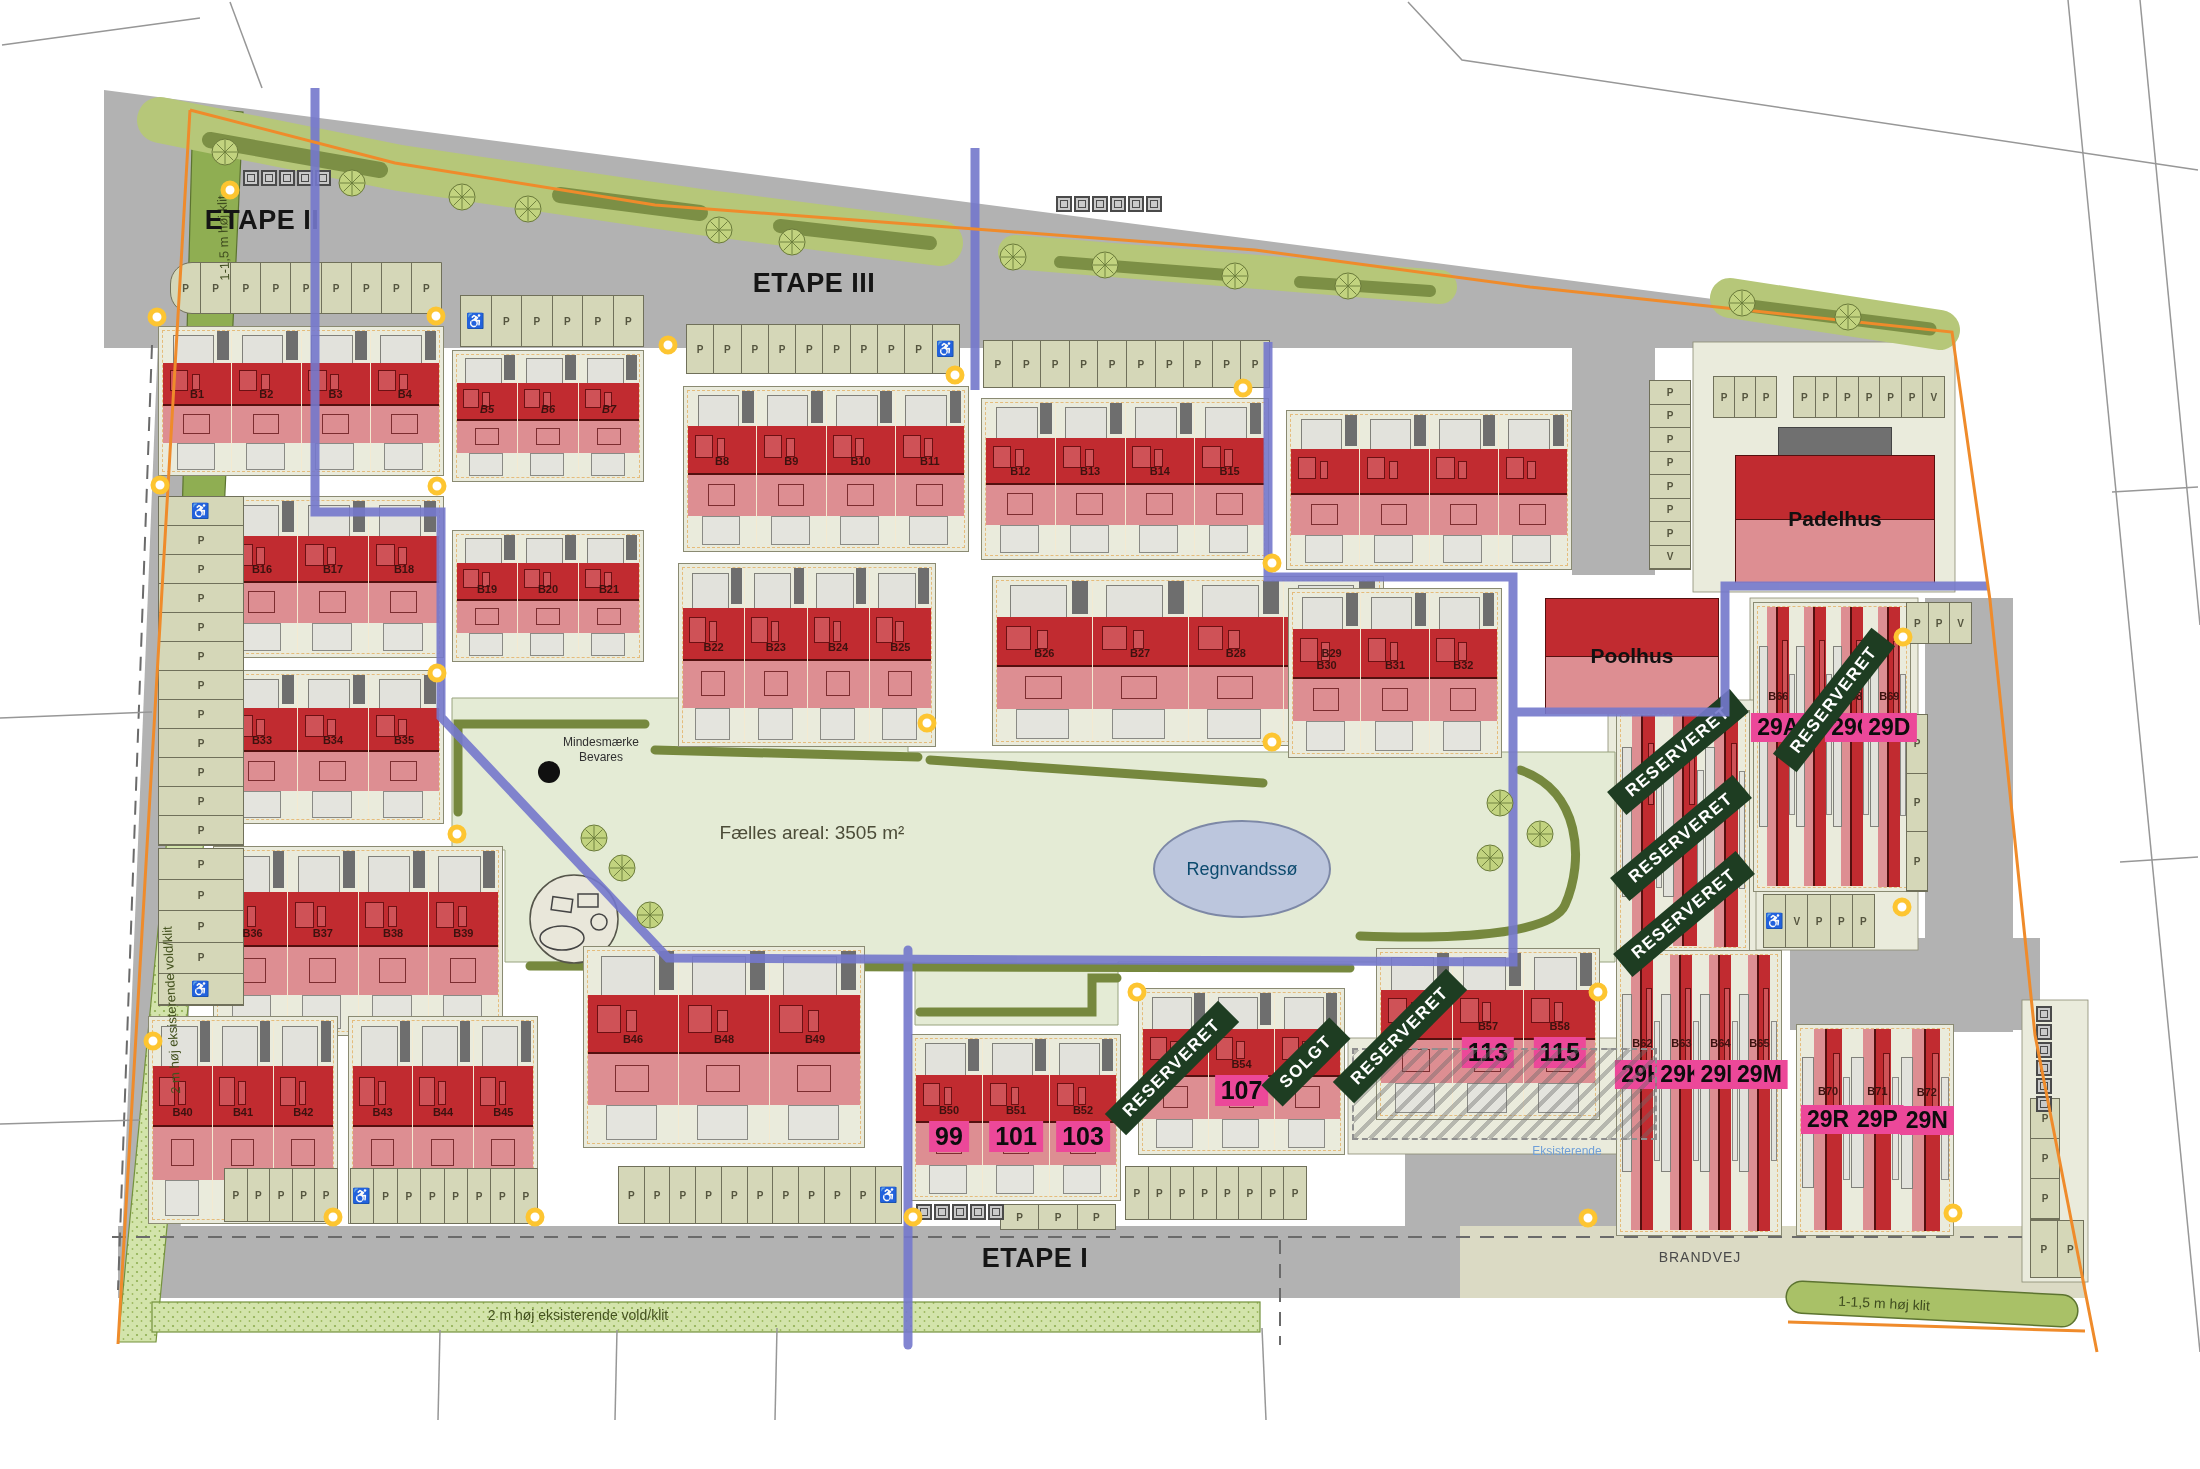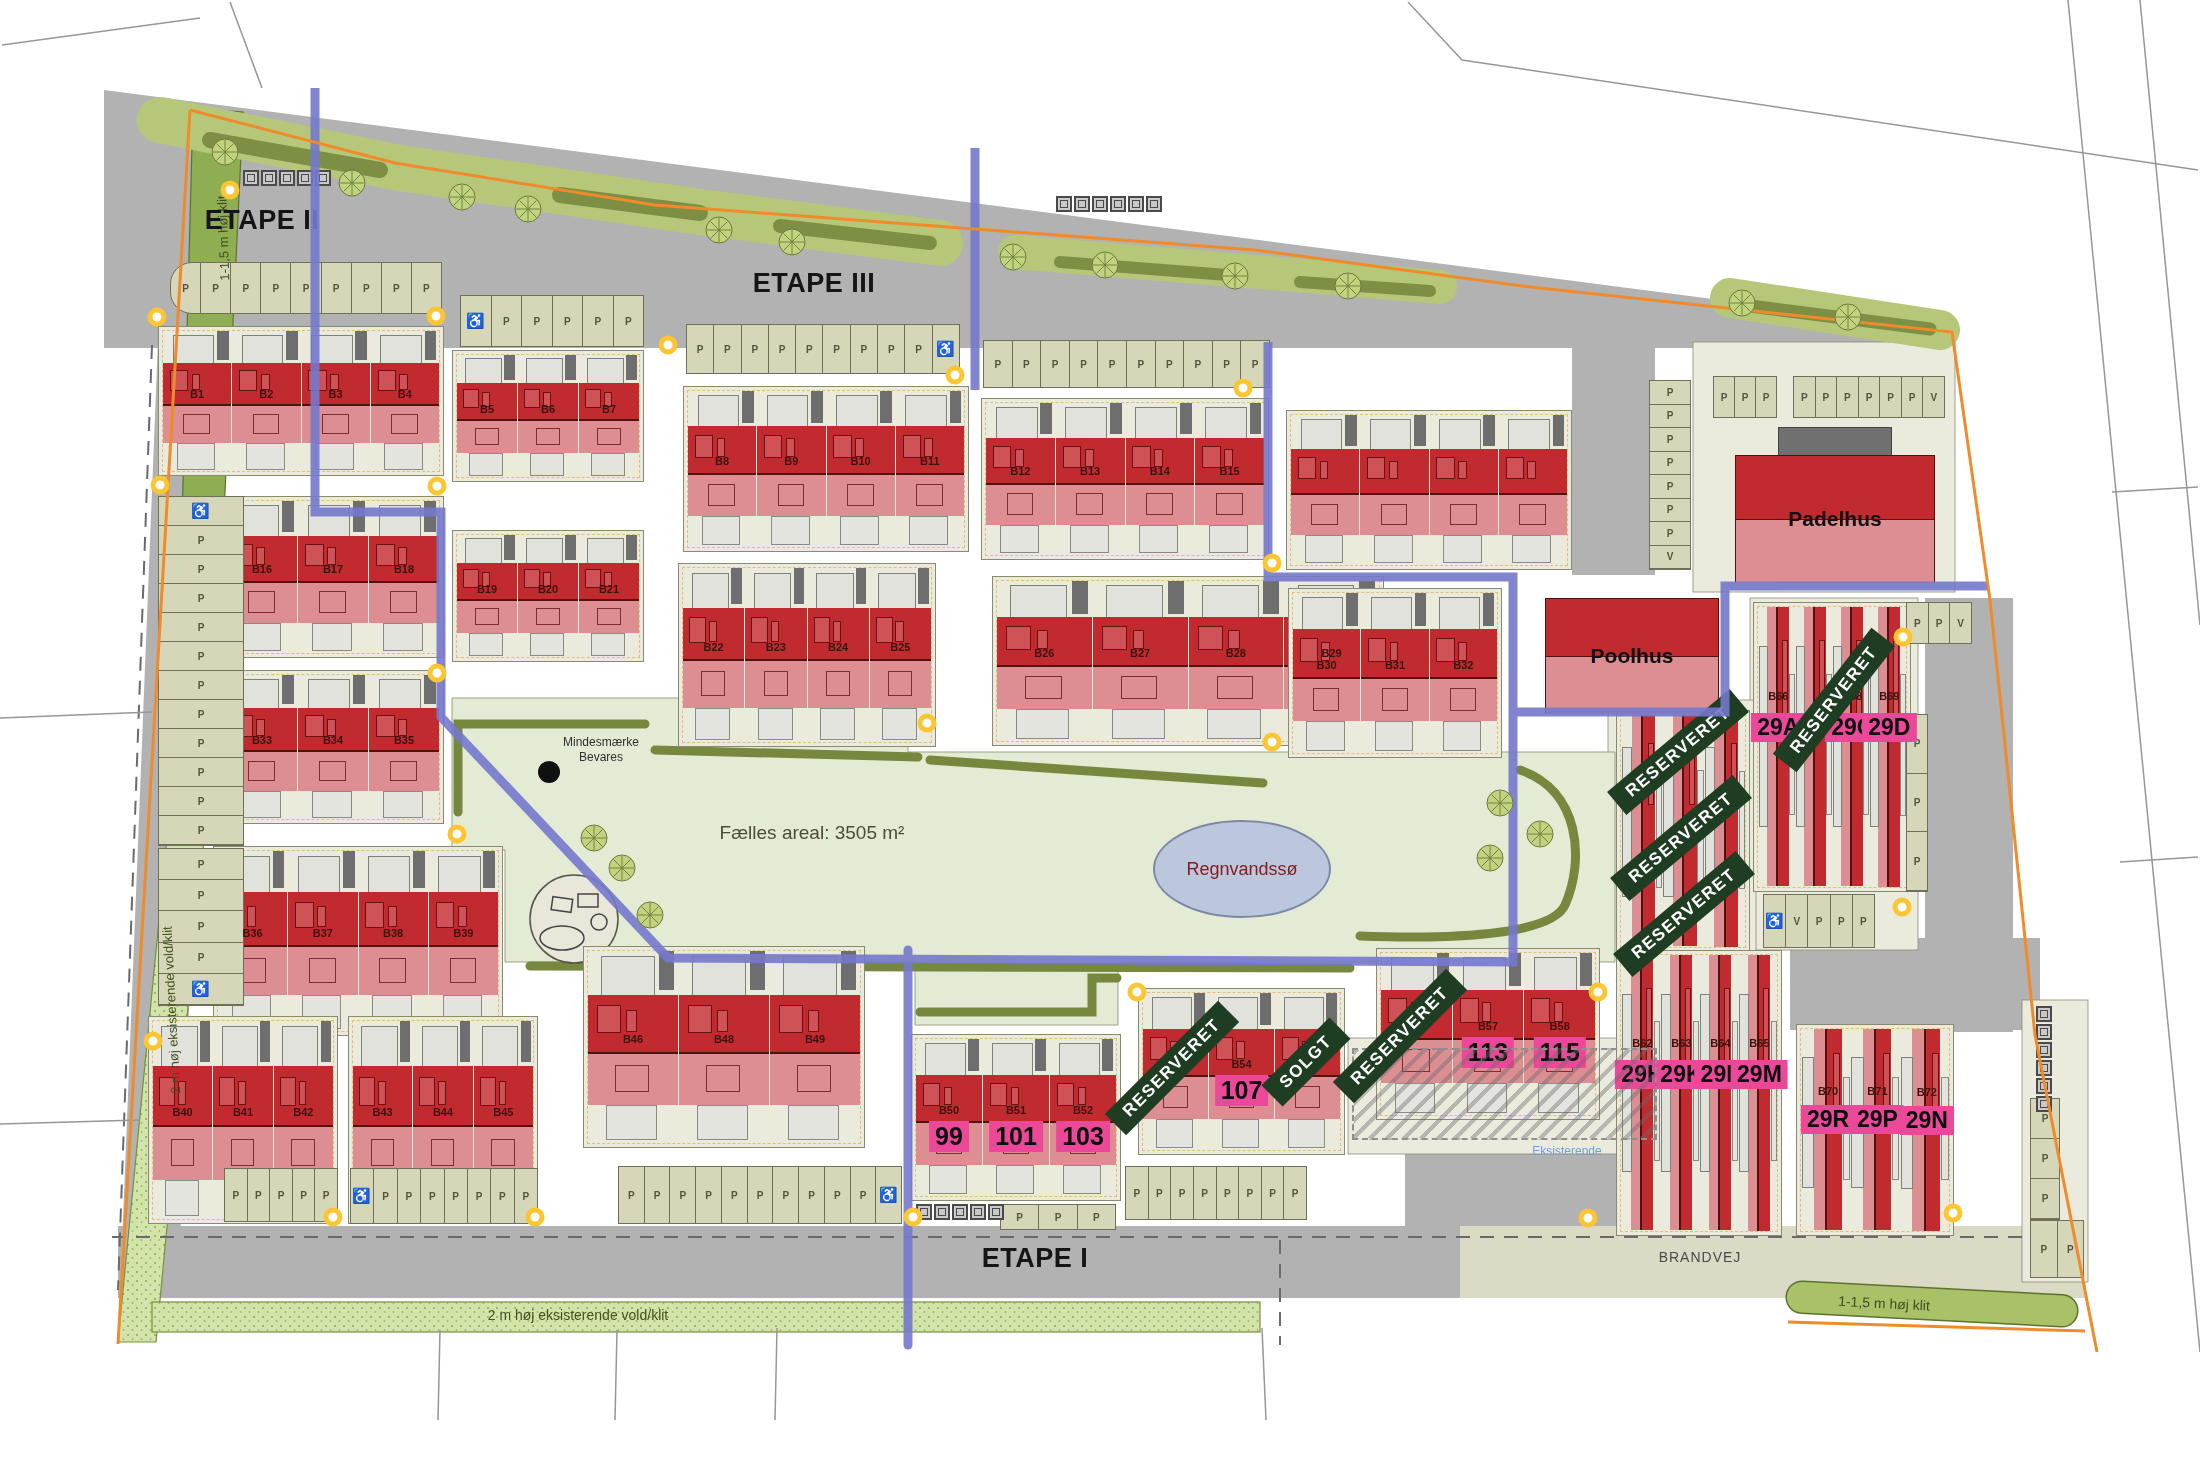--- a/index.html
+++ b/index.html
@@ -226,21 +226,21 @@
             <div class="u-pink">
               <div class="p-rect"></div>
             </div>
             <div class="u-bot">
               <div class="b-terr"></div>
             </div>
             <div class="b-label">B4</div>
           </div>
         </div>
       </div>
-      <div class="lot" style="left: 452px; top: 350px; width: 192px; height: 132px;">
+      <div class="lot" style="left: 452px; top: 350px; width: 192px; height: 132px; font-style: italic;">
         <div class="units h">
           <div class="unit">
             <div class="u-top">
               <div class="u-terr"></div>
               <div class="u-entry"></div>
             </div>
             <div class="u-dark">
               <div class="sq1"></div>
               <div class="sq2"></div>
             </div>
@@ -1677,21 +1677,21 @@
         <div class="cbox"></div>
       </div>
       <div class="badge" style="--r: -40deg; left: 1678px; top: 752px;">RESERVERET</div>
       <div class="badge" style="--r: -40deg; left: 1681px; top: 838px;">RESERVERET</div>
       <div class="badge" style="--r: -40deg; left: 1684px; top: 914px;">RESERVERET</div>
       <div class="badge" style="--r: -52deg; left: 1834px; top: 700px;">RESERVERET</div>
       <div class="badge" style="--r: -45deg; left: 1172px; top: 1068px;">RESERVERET</div>
       <div class="badge" style="--r: -45deg; left: 1306px; top: 1062px;">SOLGT</div>
       <div class="badge" style="--r: -45deg; left: 1400px; top: 1036px;">RESERVERET</div>
       <div class="lbl" style="--r: 0deg; font-size: 19px; color: rgb(76, 76, 56); font-weight: 400; left: 812px; top: 833px;">Fælles areal: 3505 m²</div>
-      <div class="lbl" style="--r: 0deg; font-size: 18px; color: #7f1d1d; font-weight: 400; left: 1242px; top: 869px;">Regnvandssø</div>
+      <div class="lbl" style="--r: 0deg; font-size: 18px; color: #0c4a6e; font-weight: 400; left: 1242px; top: 869px;">Regnvandssø</div>
       <div class="lbl" style="--r: 0deg; font-size: 12px; color: rgb(47, 47, 47); font-weight: 400; left: 601px; top: 750px;">Mindesmærke
 Bevares</div>
       <div class="lbl" style="--r: 0deg; font-size: 14px; color: rgb(74, 74, 74); font-weight: 400; letter-spacing: 1px; left: 1700px; top: 1258px;">BRANDVEJ</div>
       <div class="lbl" style="--r: 0deg; font-size: 12px; color: rgb(111, 159, 216); font-weight: 400; left: 1567px; top: 1151px;">Eksisterende</div>
       <div class="lbl" style="--r: -92deg; font-size: 13px; color: rgb(63, 76, 31); font-weight: 400; left: 224px; top: 238px;">1-1,5 m høj klit</div>
       <div class="lbl" style="--r: -93deg; font-size: 13px; color: rgb(68, 82, 31); font-weight: 400; left: 172px; top: 1010px;">2 m høj eksisterende vold/klit</div>
       <div class="lbl" style="--r: 0deg; font-size: 14px; color: rgb(68, 82, 31); font-weight: 400; left: 578px; top: 1316px;">2 m høj eksisterende vold/klit</div>
       <div class="lbl" style="--r: 3deg; font-size: 14px; color: rgb(63, 76, 31); font-weight: 400; left: 1884px; top: 1304px;">1-1,5 m høj klit</div>
     </div>
 

